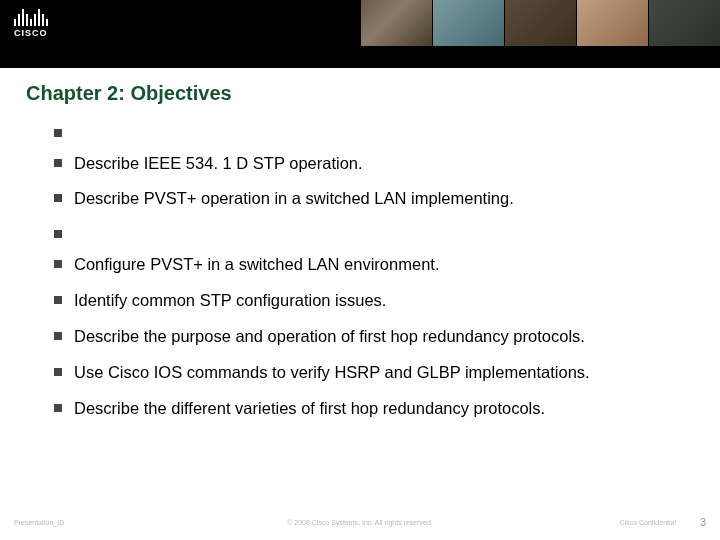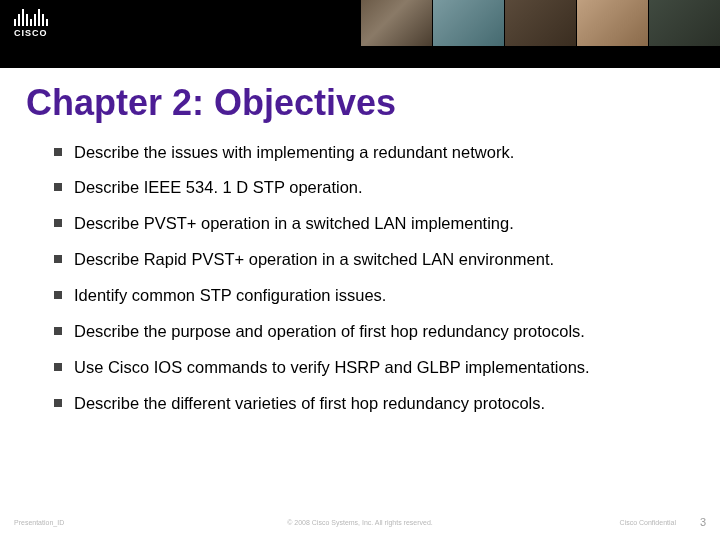--- a/index.html
+++ b/index.html
@@ -63,22 +63,22 @@
     flex: 1;
     background: linear-gradient(135deg, #6b5a47 0%, #8a7a67 40%, #4a3d2f 100%);
     border-left: 1px solid #000;
   }
   .photo-strip div:nth-child(2) { background: linear-gradient(135deg,#7a9aa0,#456a70); }
   .photo-strip div:nth-child(3) { background: linear-gradient(135deg,#5a4a3a,#3a2d20); }
   .photo-strip div:nth-child(4) { background: linear-gradient(135deg,#c0a080,#8a6a4a); }
   .photo-strip div:nth-child(5) { background: linear-gradient(135deg,#404a40,#2a3028); }
 
   .title {
-    color: #4c1d95;
-    font-size: 36px;
+    color: #14532d;
+    font-size: 20px;
     font-weight: bold;
     padding: 14px 0 10px 26px;
     flex: 0 0 auto;
   }
   .content {
     flex: 1 1 auto;
     padding: 0 40px 0 54px;
   }
   .bullet {
     display: flex;
@@ -142,33 +142,35 @@
         <div></div>
         <div></div>
     </div>
   </div>
 
   <div class="title">Chapter 2: Objectives</div>
 
   <div class="content">
     <div class="bullet">
         <span class="marker"></span>
-        <span>Describe the issues with implementing a redundant network.</span>
       </div>
     <div class="bullet">
         <span class="marker"></span>
         <span>Describe IEEE 534. 1 D STP operation.</span>
       </div>
     <div class="bullet">
         <span class="marker"></span>
         <span>Describe PVST+ operation in a switched LAN implementing.</span>
       </div>
     <div class="bullet">
         <span class="marker"></span>
-        <span>Describe Rapid PVST+ operation in a switched LAN environment.</span>
+      </div>
+    <div class="bullet">
+        <span class="marker"></span>
+        <span>Configure PVST+ in a switched LAN environment.</span>
       </div>
     <div class="bullet">
         <span class="marker"></span>
         <span>Identify common STP configuration issues.</span>
       </div>
     <div class="bullet">
         <span class="marker"></span>
         <span>Describe the purpose and operation of first hop redundancy protocols.</span>
       </div>
     <div class="bullet">

